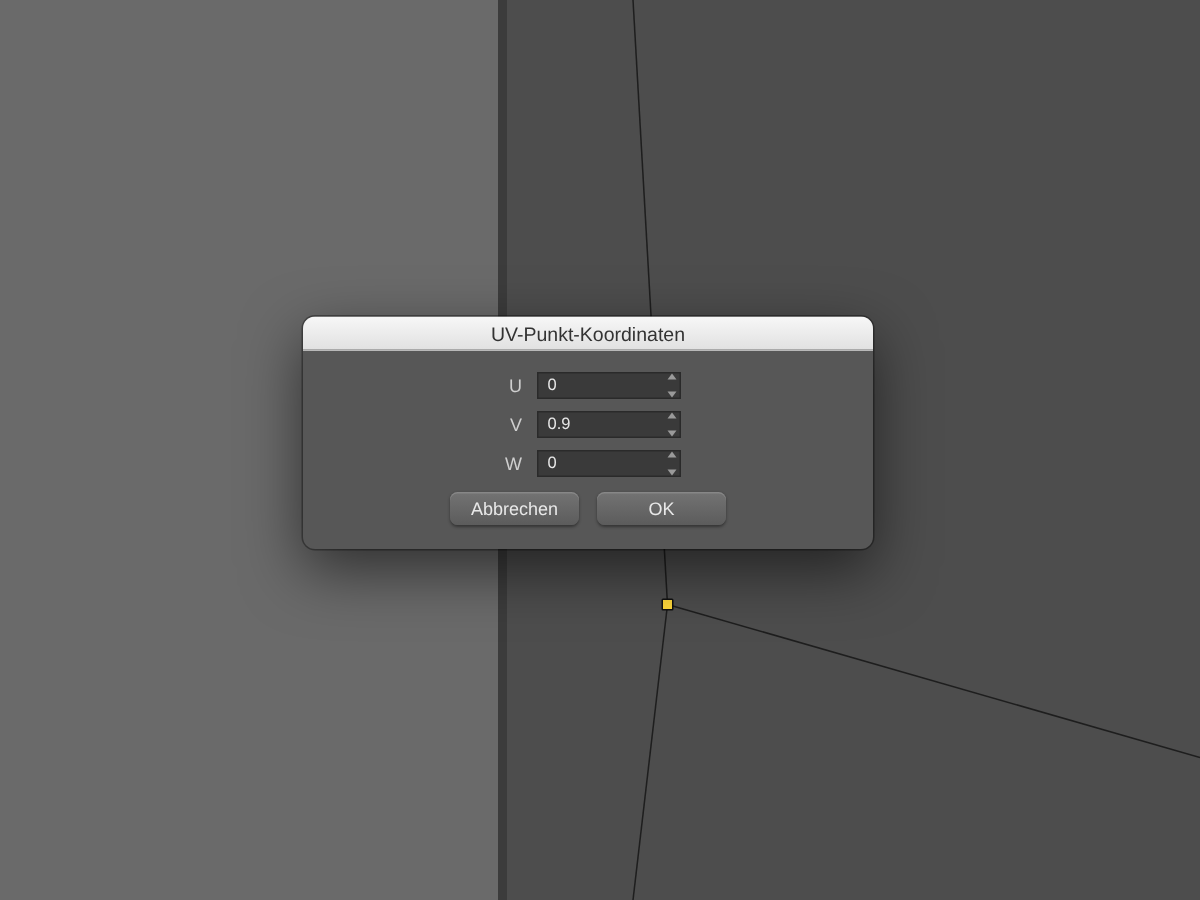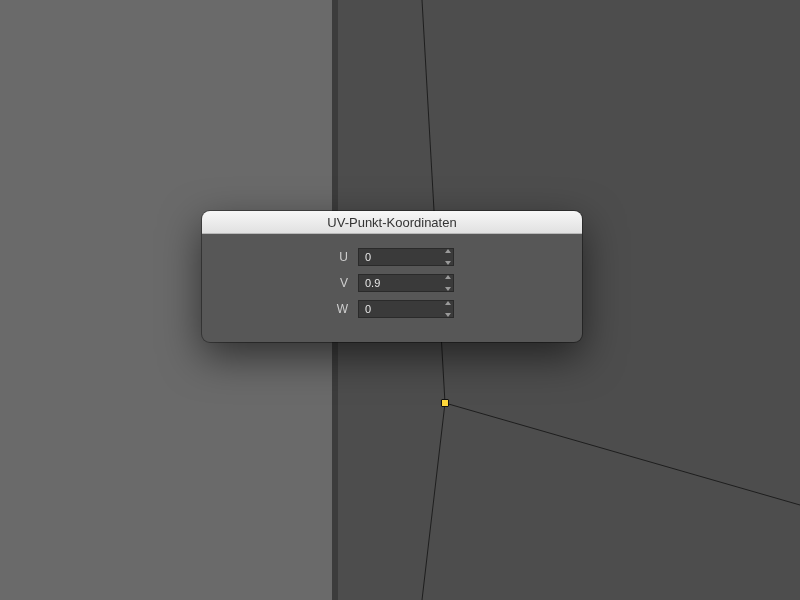--- a/index.html
+++ b/index.html
@@ -179,16 +179,20 @@
         <label>W</label>
         <div class="numfield">
           <input type="text" value="0" style="">
           <div class="stepper">
             <div class="arrow up"></div>
             <div class="arrow down"></div>
           </div>
         </div>
       </div>
 
+      <div class="buttons">
+        <button class="btn">Abbrechen</button>
+        <button class="btn">OK</button>
+      </div>
 
     </div>
   </div>
 </div>
 
 </body></html>

